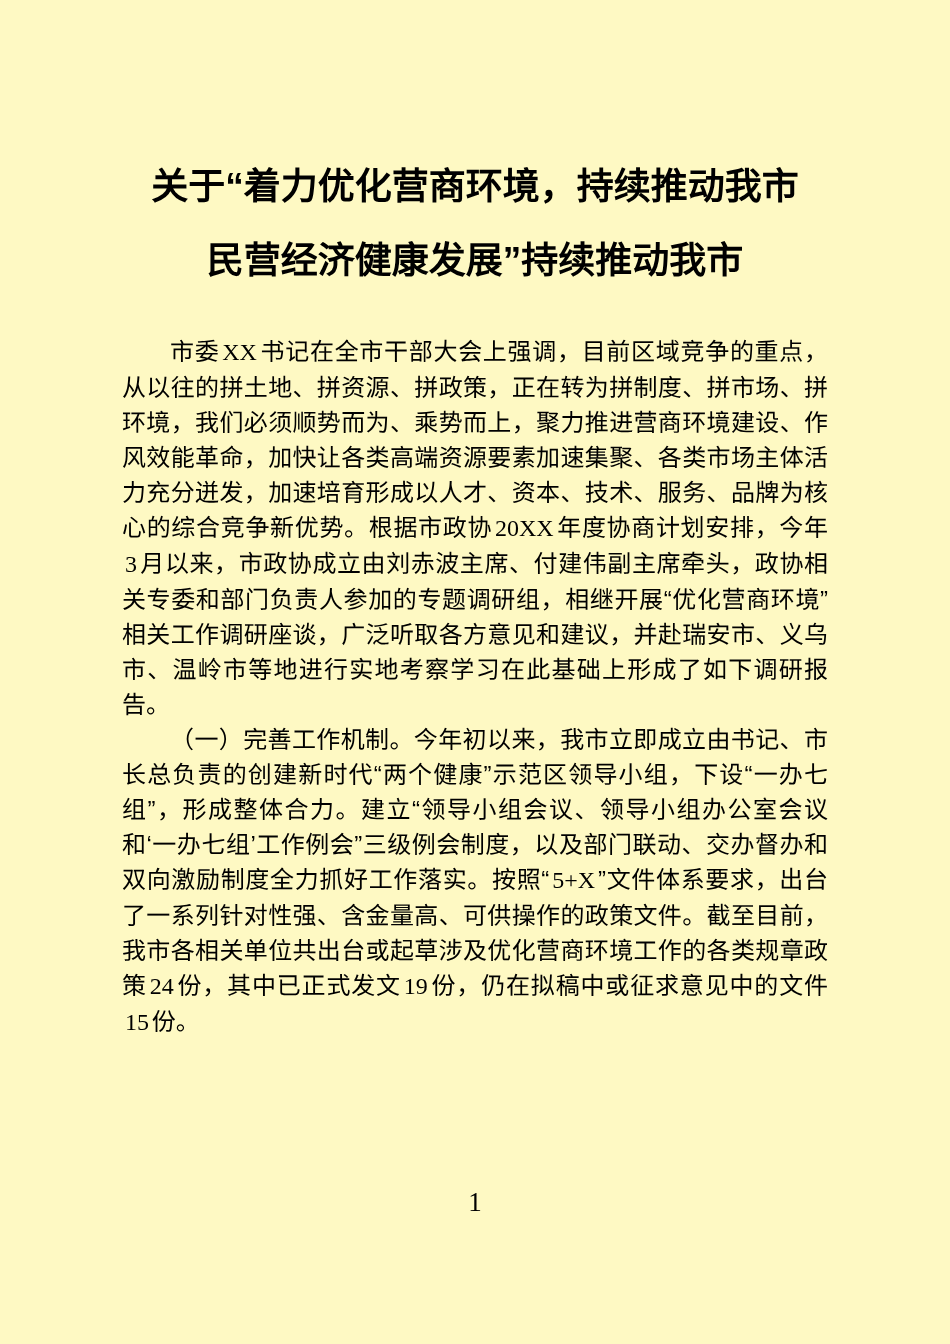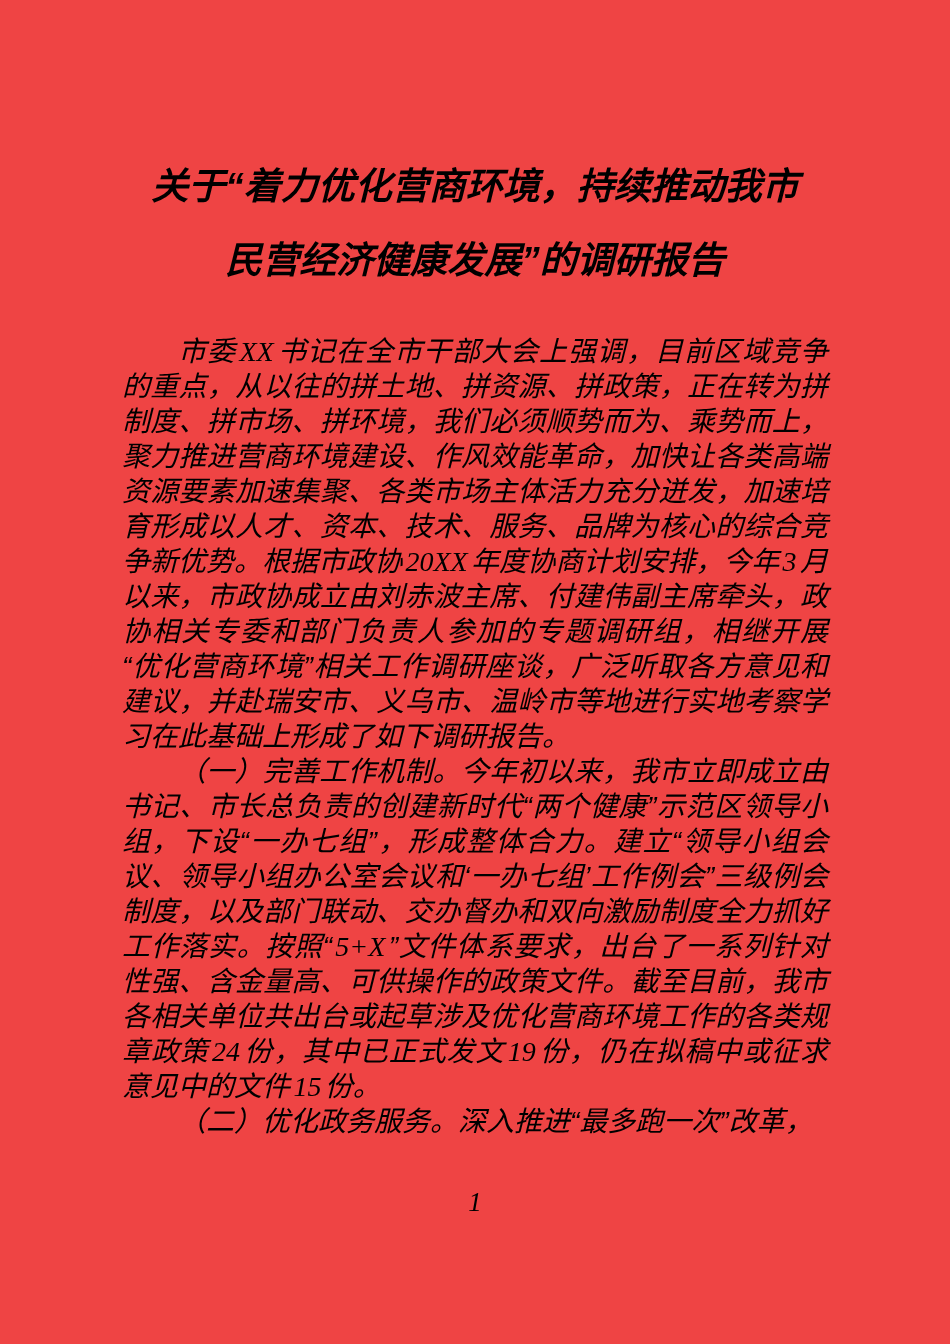--- a/index.html
+++ b/index.html
@@ -5,42 +5,41 @@
 <style>
   html, body {
     margin: 0;
     padding: 0;
     background: #ffffff;
   }
   .page {
     position: relative;
     width: 950px;
     height: 1344px;
-    background: #ef4444;
+    background: #fef9c3;
     overflow: hidden;
     color: #000000;
     font-family: "Liberation Sans", sans-serif;
-    font-style: italic;
   }
   .doc-title {
     margin: 0;
     padding: 150px 80px 0 80px;
     text-align: center;
     font-size: 37px;
     font-weight: 700;
     line-height: 74px;
     font-family: "Liberation Sans", sans-serif;
   }
   .title-line {
     display: block;
     white-space: nowrap;
   }
   .content {
     margin: 36px 122px 4px 122px;
-    font-size: 28px;
+    font-size: 24px;
     line-height: 35px;
     text-align: justify;
   }
   .content p {
     margin: 0;
     padding: 0;
     text-indent: 2em;
   }
   
   .lat {
@@ -58,24 +57,23 @@
     font-family: "Liberation Serif", "DejaVu Serif", serif;
   }
 </style>
 </head>
 <body>
 
 <div class="page">
 
   <h1 class="doc-title">
     <span class="title-line">关于“着力优化营商环境，持续推动我市</span>
-    <span class="title-line">民营经济健康发展”的调研报告</span>
+    <span class="title-line">民营经济健康发展”持续推动我市</span>
   </h1>
 
   <div class="content">
     <p>市委<span class="lat">XX</span>书记在全市干部大会上强调，目前区域竞争的重点，从以往的拼土地、拼资源、拼政策，正在转为拼制度、拼市场、拼环境，我们必须顺势而为、乘势而上，聚力推进营商环境建设、作风效能革命，加快让各类高端资源要素加速集聚、各类市场主体活力充分迸发，加速培育形成以人才、资本、技术、服务、品牌为核心的综合竞争新优势。根据市政协<span class="lat">20XX</span>年度协商计划安排，今年<span class="lat">3</span>月以来，市政协成立由刘赤波主席、付建伟副主席牵头，政协相关专委和部门负责人参加的专题调研组，相继开展“优化营商环境”相关工作调研座谈，广泛听取各方意见和建议，并赴瑞安市、义乌市、温岭市等地进行实地考察学习在此基础上形成了如下调研报告。</p>
     <p>（一）完善工作机制。今年初以来，我市立即成立由书记、市长总负责的创建新时代“两个健康”示范区领导小组，下设“一办七组”，形成整体合力。建立“领导小组会议、领导小组办公室会议和‘一办七组’工作例会”三级例会制度，以及部门联动、交办督办和双向激励制度全力抓好工作落实。按照“<span class="lat">5+X</span>”文件体系要求，出台了一系列针对性强、含金量高、可供操作的政策文件。截至目前，我市各相关单位共出台或起草涉及优化营商环境工作的各类规章政策<span class="lat">24</span>份，其中已正式发文<span class="lat">19</span>份，仍在拟稿中或征求意见中的文件<span class="lat">15</span>份。</p>
-    <p>（二）优化政务服务。深入推进“最多跑一次”改革，</p>
   </div>
 
   <div class="page-number">1</div>
 
 </div>
 
 </body></html>

